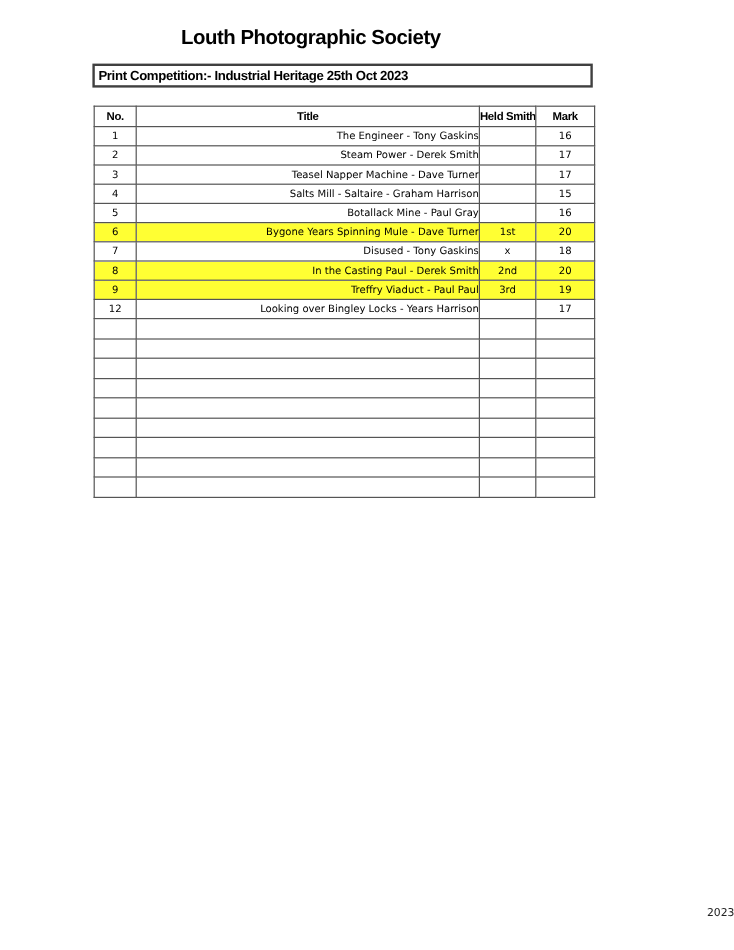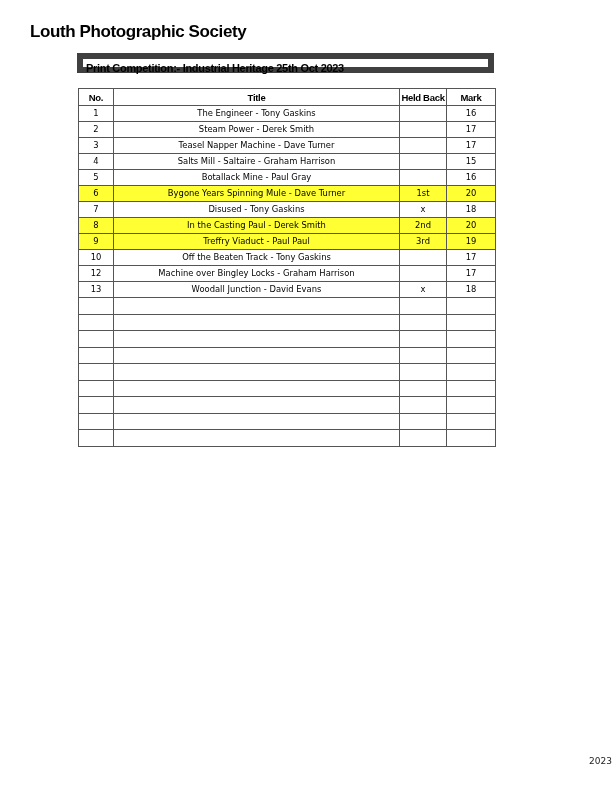--- a/index.html
+++ b/index.html
@@ -2,26 +2,26 @@
 <html><head>
 <meta charset="utf-8">
 <style>
   html, body { margin: 0; padding: 0; }
   body {
     width: 612px; height: 792px; background: #ffffff; position: relative;
     font-family: "Liberation Sans", sans-serif; color: #000;
   }
   .page-title {
     position: absolute; left: 0; width: 488px; top: 22px;
-    font-size: 17px; font-weight: bold; letter-spacing: -0.4px;
+    text-align: center; font-size: 17px; font-weight: bold; letter-spacing: -0.4px;
     padding-left: 30px; box-sizing: border-box;
   }
   .comp-box {
     position: absolute; left: 77px; top: 53px; width: 417px; height: 20px;
-    border: 6px solid #404040; box-sizing: border-box;
+    border: 2px solid #404040; box-sizing: border-box;
     font-size: 11px; font-weight: bold; line-height: 18px; padding-left: 3px;
     letter-spacing: -0.3px;
   }
   table.results {
     position: absolute; left: 78px; top: 88px; width: 417px;
     border-collapse: collapse; table-layout: fixed;
   }
   table.results col.c-no { width: 35px; }
   table.results col.c-title { width: 286px; }
   table.results col.c-held { width: 47px; }
@@ -29,21 +29,21 @@
   table.results th, table.results td {
     border: 1px solid #555; height: 15.5px; padding: 0; box-sizing: border-box;
     font-size: 9.5px; line-height: 15px; white-space: nowrap; overflow: hidden;
   }
   table.results th {
     font-weight: bold; font-size: 9.5px; letter-spacing: -0.3px;
     height: 17px;
   }
   table.results td { font-family: "DejaVu Sans", sans-serif; font-size: 8.4px; }
   td.no, td.held, td.mark { text-align: center; }
-  td.title { text-align: center; padding-left: 2px; }
+  td.title { text-align: right; padding-left: 2px; }
   tr.hl td { background: #ffff33; }
   tr.empty td { height: 16.5px; }
   .footer {
     position: absolute; left: 0; width: 612px; top: 756px; text-align: right;
     font-family: "DejaVu Sans", sans-serif; font-size: 9px; color: #222;
     padding-left: 30px; box-sizing: border-box;
   }
 </style>
 </head>
 <body>
@@ -55,21 +55,21 @@
   <colgroup>
     <col class="c-no">
       <col class="c-title">
       <col class="c-held">
       <col class="c-mark">
   </colgroup>
   <thead>
     <tr>
       <th>No.</th>
       <th>Title</th>
-      <th>Held Back</th>
+      <th>Held Smith</th>
       <th>Mark</th>
     </tr>
   </thead>
   <tbody id="tbody">
       <tr>
         <td class="no">1</td>
         <td class="title">The Engineer - Tony Gaskins</td>
         <td class="held"></td>
         <td class="mark">16</td>
       </tr>
@@ -115,36 +115,24 @@
         <td class="held">2nd</td>
         <td class="mark">20</td>
       </tr>
       <tr class="hl">
         <td class="no">9</td>
         <td class="title">Treffry Viaduct - Paul Paul</td>
         <td class="held">3rd</td>
         <td class="mark">19</td>
       </tr>
       <tr>
-        <td class="no">10</td>
-        <td class="title">Off the Beaten Track - Tony Gaskins</td>
+        <td class="no">12</td>
+        <td class="title">Looking over Bingley Locks - Years Harrison</td>
         <td class="held"></td>
         <td class="mark">17</td>
-      </tr>
-      <tr>
-        <td class="no">12</td>
-        <td class="title">Machine over Bingley Locks - Graham Harrison</td>
-        <td class="held"></td>
-        <td class="mark">17</td>
-      </tr>
-      <tr>
-        <td class="no">13</td>
-        <td class="title">Woodall Junction - David Evans</td>
-        <td class="held">x</td>
-        <td class="mark">18</td>
       </tr>
       <tr class="empty">
         <td class="no"></td>
         <td class="title"></td>
         <td class="held"></td>
         <td class="mark"></td>
       </tr>
       <tr class="empty">
         <td class="no"></td>
         <td class="title"></td>

